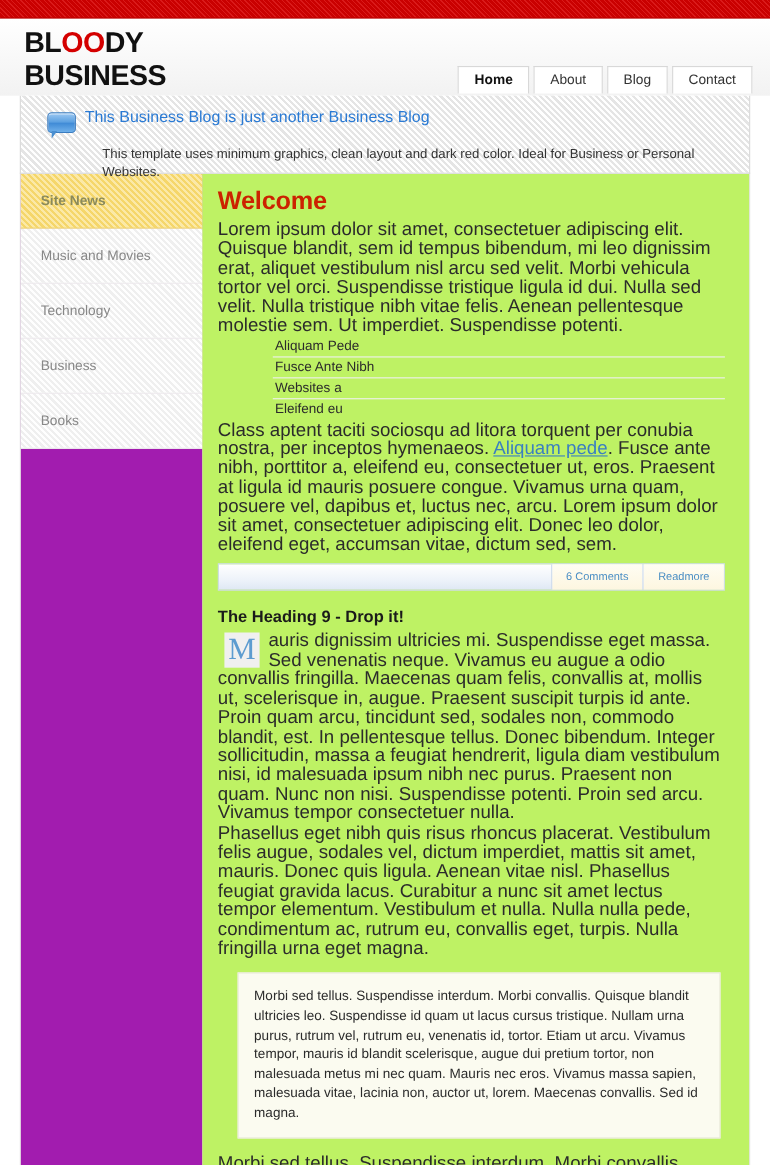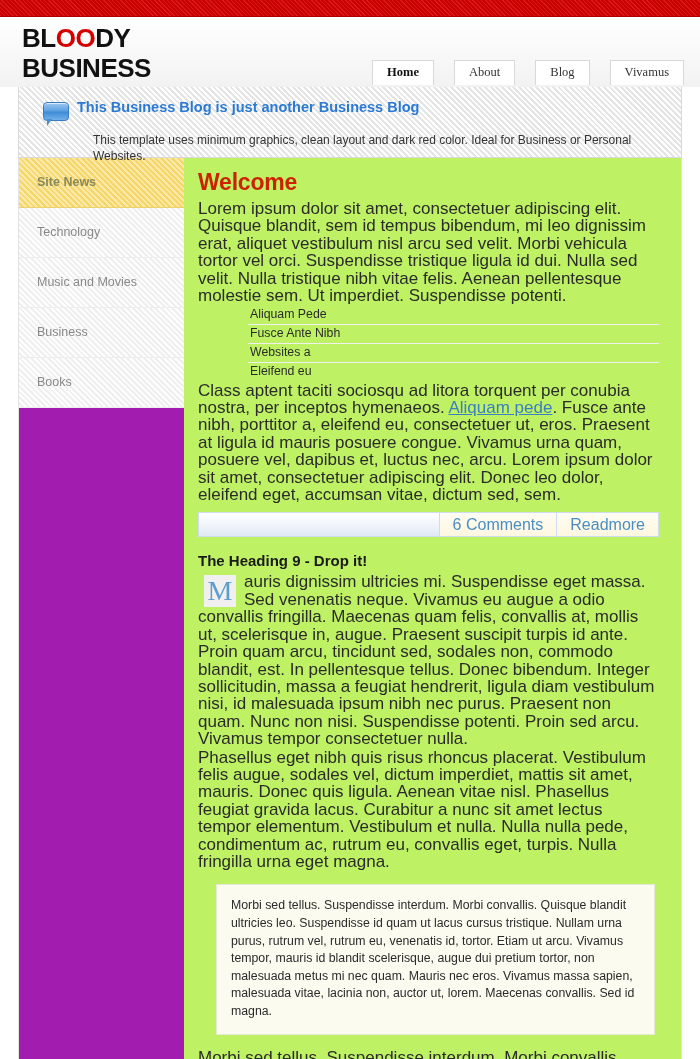--- a/index.html
+++ b/index.html
@@ -61,23 +61,22 @@
   }
   .nav a {
     display: block;
     padding: 4px 14px 5px 14px;
     font-size: 12.5px;
     color: #333333;
     text-decoration: none;
     border: 1px solid #d8d8d8;
     border-bottom: none;
     background: #ffffff;
-    margin-left: 20px;
+    margin-left: 4px;
     line-height: 15px;
-    font-family: Liberation Serif, serif;
   }
   .nav a.active {
     font-weight: bold;
     color: #111111;
     background: #ffffff;
   }
 
   
   .page {
     padding: 0 18px;
@@ -130,21 +129,21 @@
     left: 3px; top: 3px;
     width: 26px; height: 19px;
     border-radius: 4px;
     background: rgba(120,120,120,0.28);
     z-index: -1;
   }
   .banner-text { flex: 1; }
   .banner-title {
     color: #2a7ad4;
     font-size: 14.5px;
-    font-weight: bold;
+    font-weight: normal;
     line-height: 18px;
     margin: 0 0 2px 0;
   }
   .banner-desc {
     color: #333333;
     font-size: 12px;
     line-height: 16px;
     margin: 16px;
   }
 
@@ -244,21 +243,21 @@
     margin: 9px 0 0 0;
     border: 1px solid #cfdced;
     background: linear-gradient(to bottom, #ffffff 0%, #eef3fa 60%, #dfe8f4 100%);
     height: 25px;
   }
   .postmeta .spacer { flex: 1; }
   .postmeta a {
     display: flex;
     align-items: center;
     padding: 0 13px;
-    font-size: 16px;
+    font-size: 10px;
     color: #4a8ec4;
     text-decoration: none;
     border-left: 1px solid #cfdced;
     background: linear-gradient(to bottom, #fffdf3 0%, #fdf6e0 100%);
   }
 
   
   .dropwrap { overflow: hidden; }
   .dropcap {
     float: left;
@@ -347,21 +346,21 @@
 <div class="header">
   <a class="logo" href="#">
     <span><span>BL</span><span class="red">OO</span><span>DY</span></span>
     <span class="l2">BUSINESS</span>
   </a>
 
   <nav class="nav">
     <a href="#" class="active">Home</a>
     <a href="#">About</a>
     <a href="#">Blog</a>
-    <a href="#">Vivamus</a>
+    <a href="#">Contact</a>
   </nav>
 </div>
 
 <div class="page">
 
   <div class="banner">
     <div class="banner-inner">
       <div class="bubble-icon">
         <div class="shadow"></div>
         <div class="body"></div>
@@ -371,22 +370,22 @@
         <div class="banner-title">This Business Blog is just another Business Blog</div>
         <p class="banner-desc">This template uses minimum graphics, clean layout and dark red color. Ideal for Business or Personal Websites.</p>
       </div>
     </div>
   </div>
 
   <div class="content">
 
     <aside class="sidebar">
       <a href="#" class="side-item active">Site News</a>
+      <a href="#" class="side-item">Music and Movies</a>
       <a href="#" class="side-item">Technology</a>
-      <a href="#" class="side-item">Music and Movies</a>
       <a href="#" class="side-item">Business</a>
       <a href="#" class="side-item">Books</a>
     </aside>
 
     <main class="main">
 
       <article>
         <h2 class="post-title">Welcome</h2>
         <p>Lorem ipsum dolor sit amet, consectetuer adipiscing elit. Quisque blandit, sem id tempus bibendum, mi leo dignissim erat, aliquet vestibulum nisl arcu sed velit. Morbi vehicula tortor vel orci. Suspendisse tristique ligula id dui. Nulla sed velit. Nulla tristique nibh vitae felis. Aenean pellentesque molestie sem. Ut imperdiet. Suspendisse potenti.</p>
 

